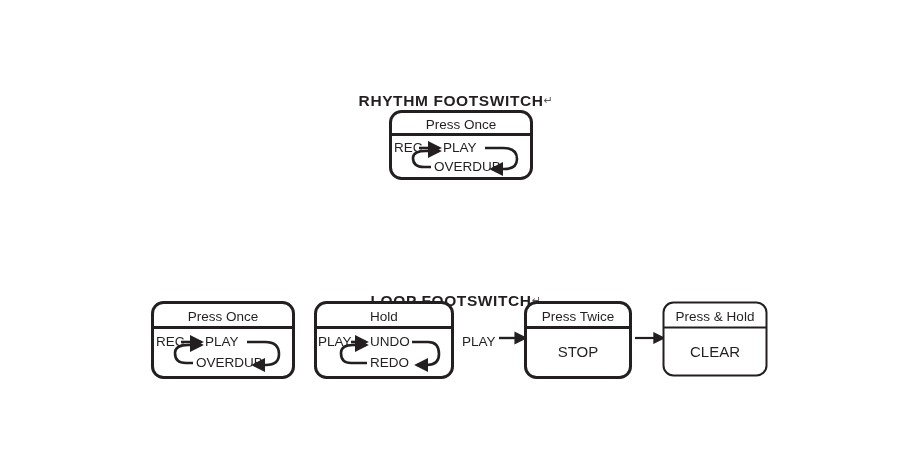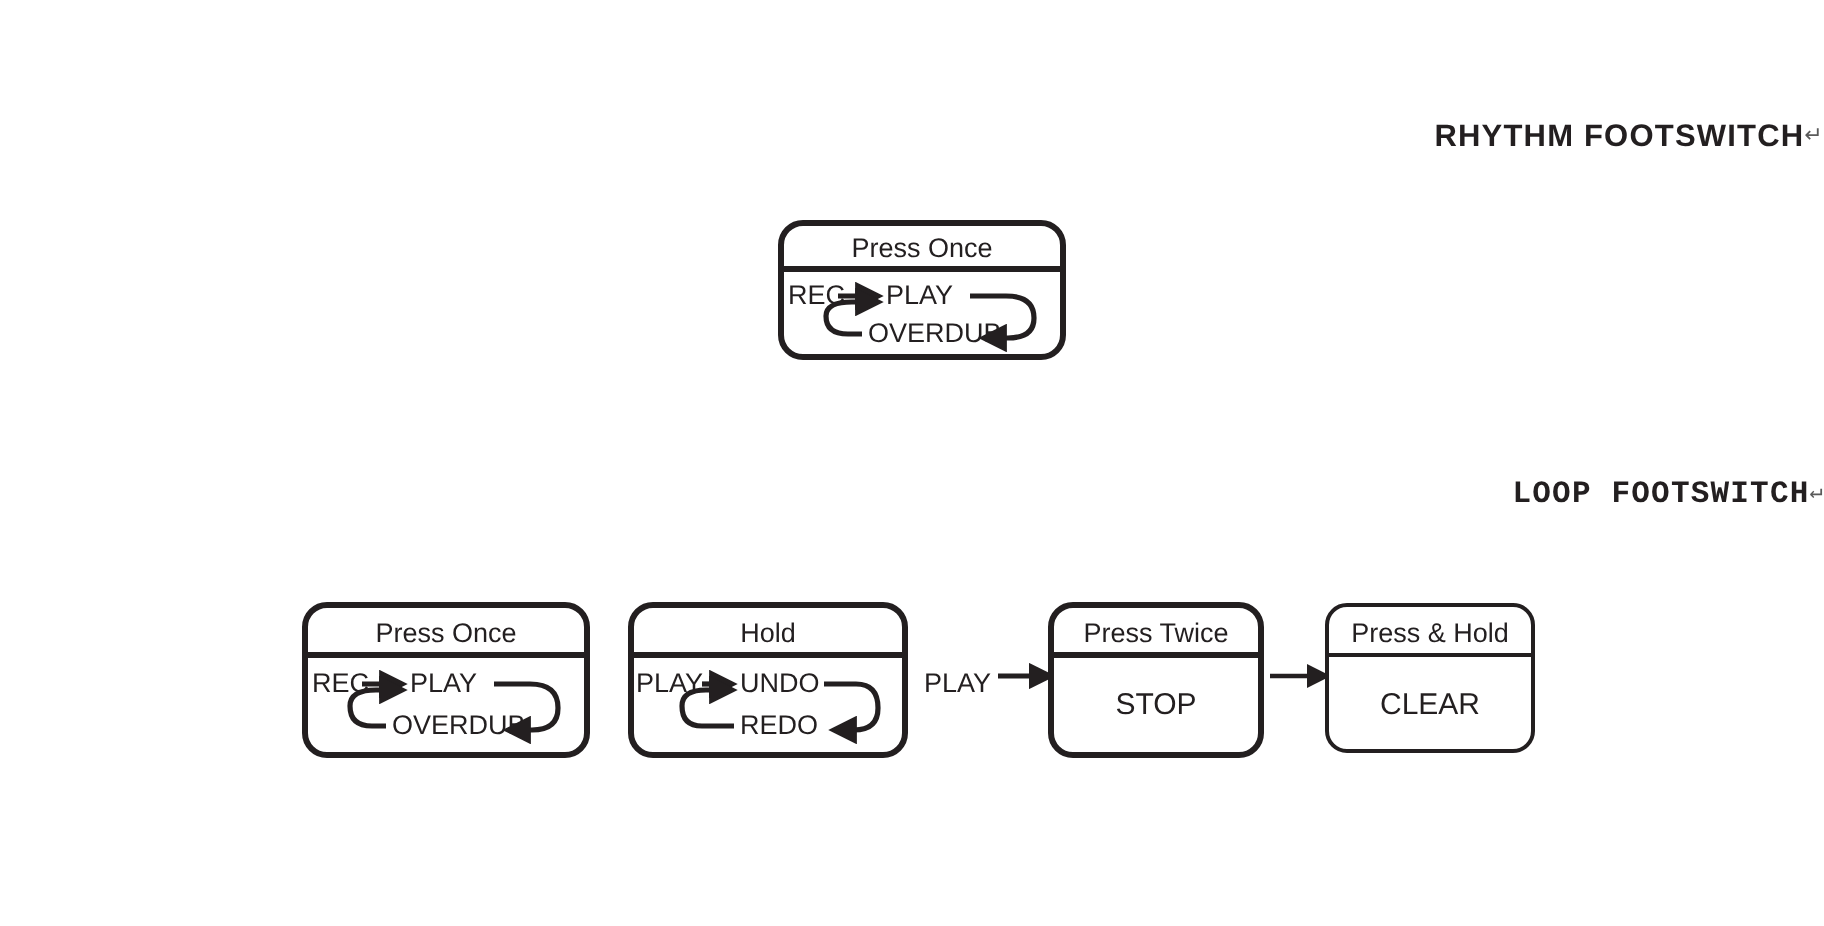--- a/index.html
+++ b/index.html
@@ -11,35 +11,36 @@
     width: 912px;
     height: 463px;
     position: relative;
     font-family: "Liberation Sans", sans-serif;
     color: #231f20;
     overflow: hidden;
   }
   .section-title {
     position: absolute;
     width: 100%;
-    text-align: right;
+    text-align: center;
     font-weight: bold;
     font-size: 15.5px;
     letter-spacing: 0.6px;
     color: #231f20;
     white-space: pre;
+    margin-top: 32px;
   }
   .section-title .pilcrow {
     font-weight: normal;
     font-size: 11px;
     color: #5a5a5a;
     vertical-align: 2px;
   }
   #rhythm-title { top: 60px; }
-  #loop-title { top: 238px; font-family: Liberation Mono, monospace; }
+  #loop-title { top: 260px; }
 
   .diagram-box {
     position: absolute;
   }
   .diagram-box svg { display: block; }
 
   .flow-arrow { position: absolute; }
   .flow-label {
     position: absolute;
     font-size: 13.5px;

